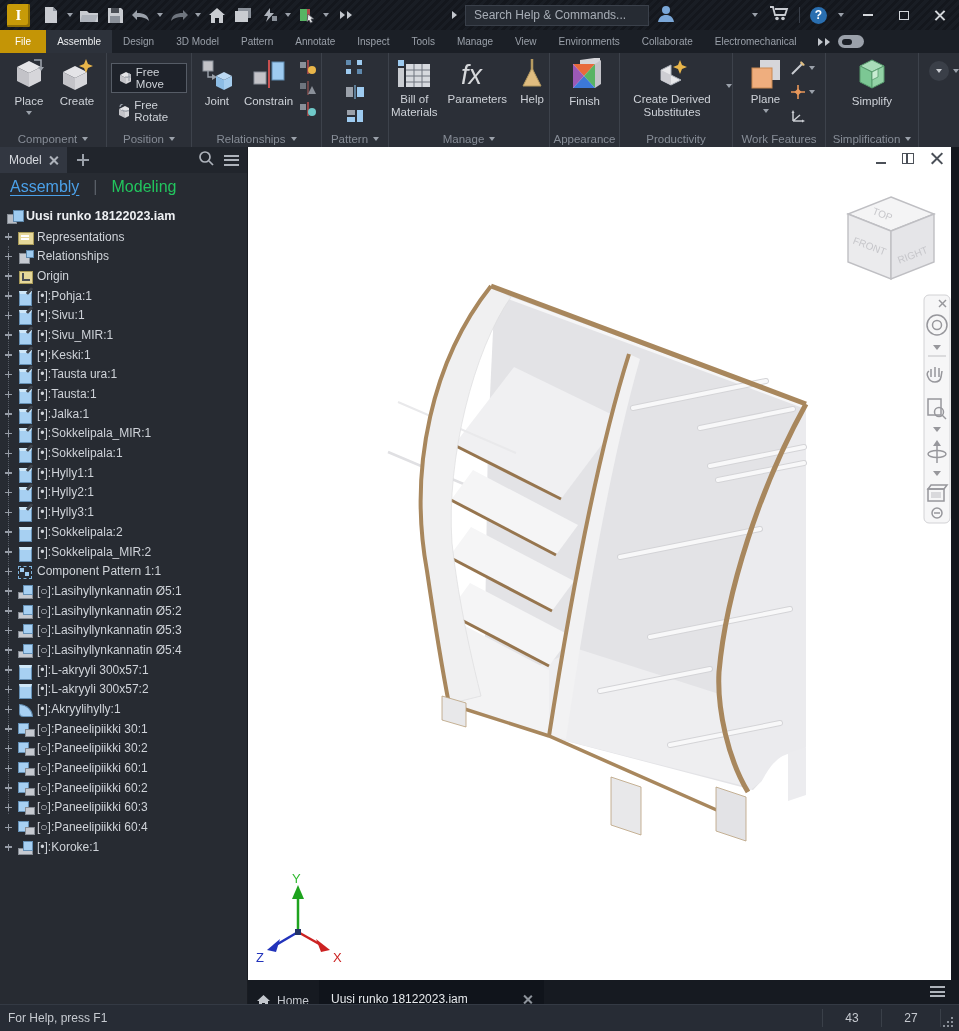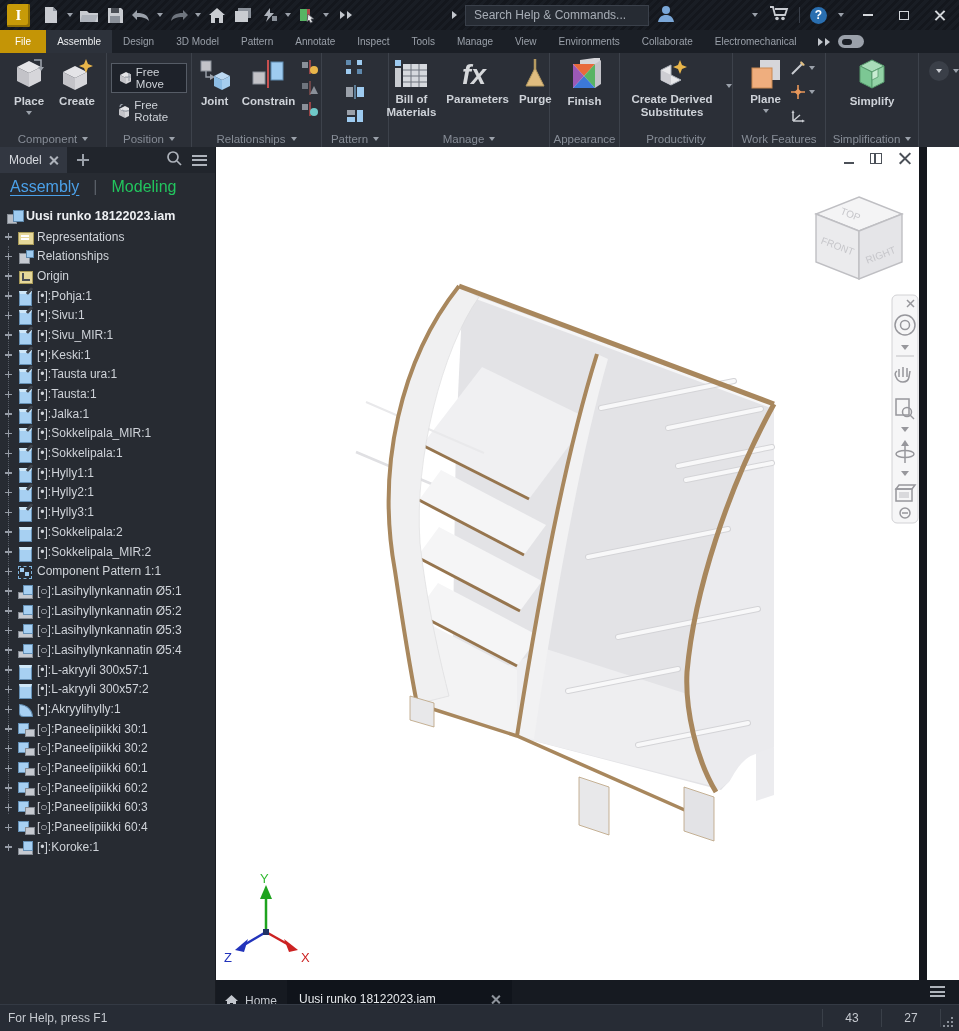--- a/index.html
+++ b/index.html
@@ -44,34 +44,34 @@
   .rtab-extras { display:flex; align-items:center; gap:8px; margin-left:4px; }
   .pill { width:26px; height:13px; background:#9ba1aa; border-radius:7px; position:relative; }
   .pill::after { content:""; position:absolute; left:4px; top:3.5px; width:10px; height:6px; background:#1b1f26; border-radius:3px; }
 
   
   .ribbon { height:94px; flex:none; background:#2b2f37; display:flex; align-items:stretch; }
   .rgroup { display:flex; flex-direction:column; flex:none; border-right:1px solid #3d424b; }
   .rg-content { flex:1; display:flex; align-items:flex-start; justify-content:center; padding-top:3px; gap:2px; }
   .rg-label { height:17px; display:flex; align-items:center; justify-content:center; gap:5px;
     font-size:11.5px; color:#878d97; }
-  .bigbtn { display:flex; flex-direction:column; align-items:center; padding:2px 4px 0; font-size:11.5px; color:#ced2d8; text-align:center; line-height:1.15;font-weight:bold; }
+  .bigbtn { display:flex; flex-direction:column; align-items:center; padding:2px 4px 0; font-size:11.5px; color:#ced2d8; text-align:center; line-height:1.15; }
   .bigbtn svg { display:block; margin-bottom:3px; }
   .stackcol { display:flex; flex-direction:column; gap:3px; padding-top:2px; }
   .smallbtn { display:flex; align-items:center; gap:3px; }
   .rowbtn { display:flex; align-items:center; gap:5px; padding:2px 6px; font-size:11.5px; color:#ced2d8; margin:1px 0; }
   .rowbtn.checked { background:#1e222a; border:1px solid #565c66; }
   .collapsebtn { display:flex; align-items:flex-start; gap:4px; padding:8px 6px 0 10px; }
   .circbtn { width:20px; height:20px; border-radius:50%; background:#3a3f48; display:flex; align-items:center; justify-content:center; }
 
   
   .main { flex:1; display:flex; min-height:0; }
 
   
-  .browser { width:216px; flex:none; background:#272b32; display:flex; flex-direction:column; border-right:1px solid #191c22; }
+  .browser { width:248px; flex:none; background:#272b32; display:flex; flex-direction:column; border-right:1px solid #191c22; }
   .bheader { height:26px; flex:none; display:flex; align-items:center; background:#21252c; }
   .btab { height:100%; display:flex; align-items:center; gap:7px; background:#323741; padding:0 9px; font-size:12px; color:#d6d9de; }
   .xicon { position:relative; width:9px; height:9px; display:inline-block; }
   .xicon::before,.xicon::after { content:""; position:absolute; left:4px; top:-1px; width:1.5px; height:11px; background:#aeb3bb; }
   .xicon::before { transform:rotate(45deg);} .xicon::after { transform:rotate(-45deg);}
   .plusbtn { position:relative; width:20px; height:20px; margin-left:6px; }
   .plusbtn::before { content:""; position:absolute; left:4px; top:9px; width:12px; height:2px; background:#9ba1aa; }
   .plusbtn::after { content:""; position:absolute; left:9px; top:4px; width:2px; height:12px; background:#9ba1aa; }
   .bheader-right { margin-left:auto; display:flex; align-items:center; gap:10px; padding-right:8px; }
   .hamb { width:15px; height:11px; border-top:2px solid #aeb3bb; border-bottom:2px solid #aeb3bb; position:relative; }
@@ -480,21 +480,21 @@
           <svg width="44" height="32">
               <text x="6" y="26" font-size="27" font-style="italic" font-family="DejaVu Serif, serif" fill="#d6d8db">fx</text>
             </svg>
           <span>Parameters</span>
         </div>
         <div class="bigbtn">
           <svg width="30" height="32">
               <line x1="15" y1="1" x2="15" y2="12" stroke="#b59a60" stroke-width="2.5"></line>
               <polygon points="15,10 24,28 6,28" fill="#e0bd80" stroke="#b59a60" stroke-width="1"></polygon>
             </svg>
-          <span>Purge</span>
+          <span>Help</span>
         </div>
       </div>
       <div class="rg-label">
           <span>Manage</span>
           <i class="caret-dn"></i>
         </div>
     </div>
 
     <div class="rgroup" style="width:70px">
       <div class="rg-content">

